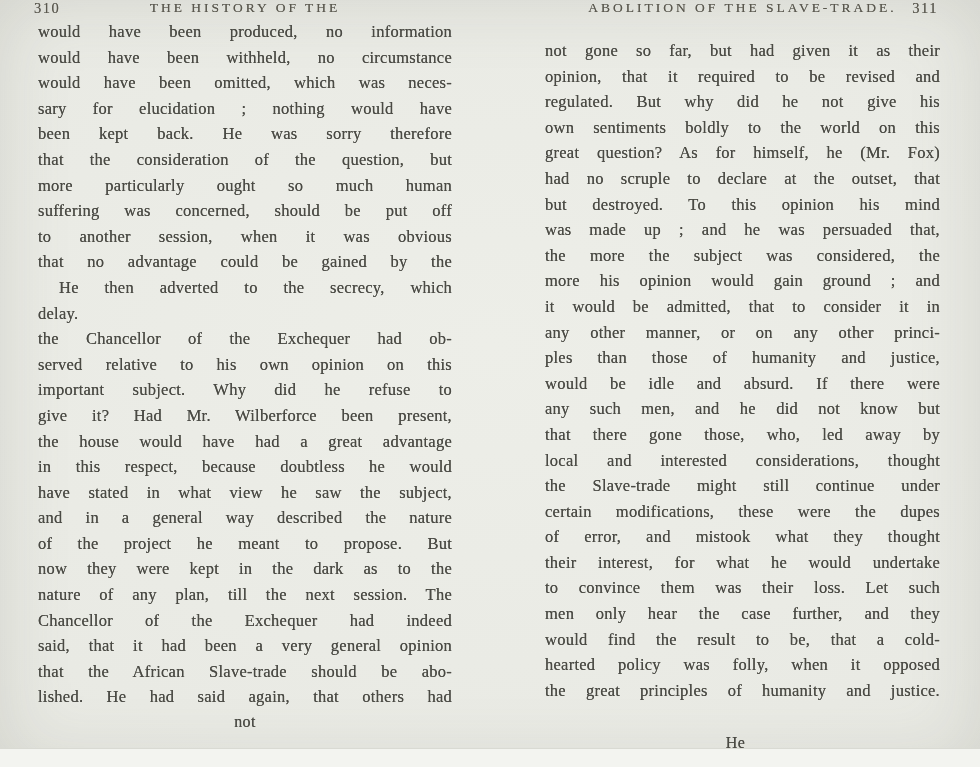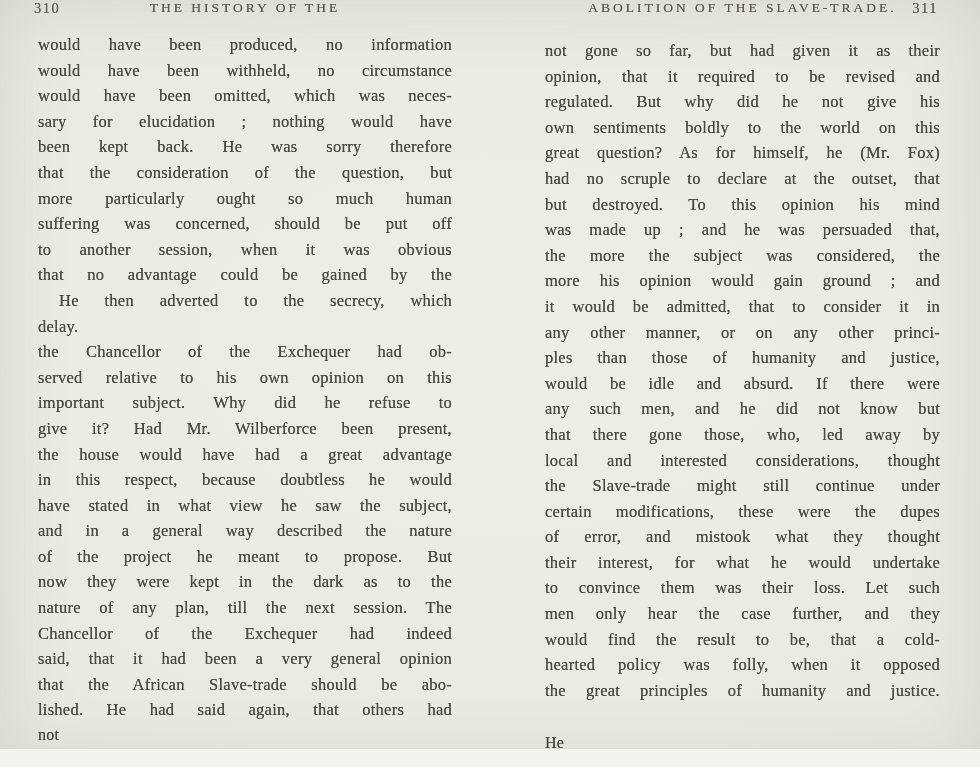--- a/index.html
+++ b/index.html
@@ -57,35 +57,35 @@
   .folio-right { right: 2px; }
 
   .text-block {
     font-size: 16.5px;
     line-height: 25.6px;
     color: var(--ink);
     letter-spacing: 0.25px;
     word-spacing: 1.2px;
     text-shadow: 0 0 0.55px rgba(74,74,68,0.85);
   }
-  .page-left  .text-block { margin-top: 15px; }
+  .page-left  .text-block { margin-top: 2px; }
   .page-right .text-block { margin-top: 21px; }
 
   .line {
     text-align: justify;
     text-align-last: justify;
     height: 25.6px;
     overflow: hidden;
   }
   .line.no-just { text-align: left; text-align-last: left; }
   .line.indent  { text-indent: 21px; }
 
   .catchword {
     margin-top: 3px;
-    text-align: left;
+    text-align: center;
     font-size: 16px;
     color: var(--ink);
     letter-spacing: 0.3px;
     text-shadow: 0 0 0.55px rgba(74,74,68,0.85);
   }
   .page-right .catchword { padding-right: 14px; margin-top: 31px; }
 </style>
 </head>
 <body>
 

